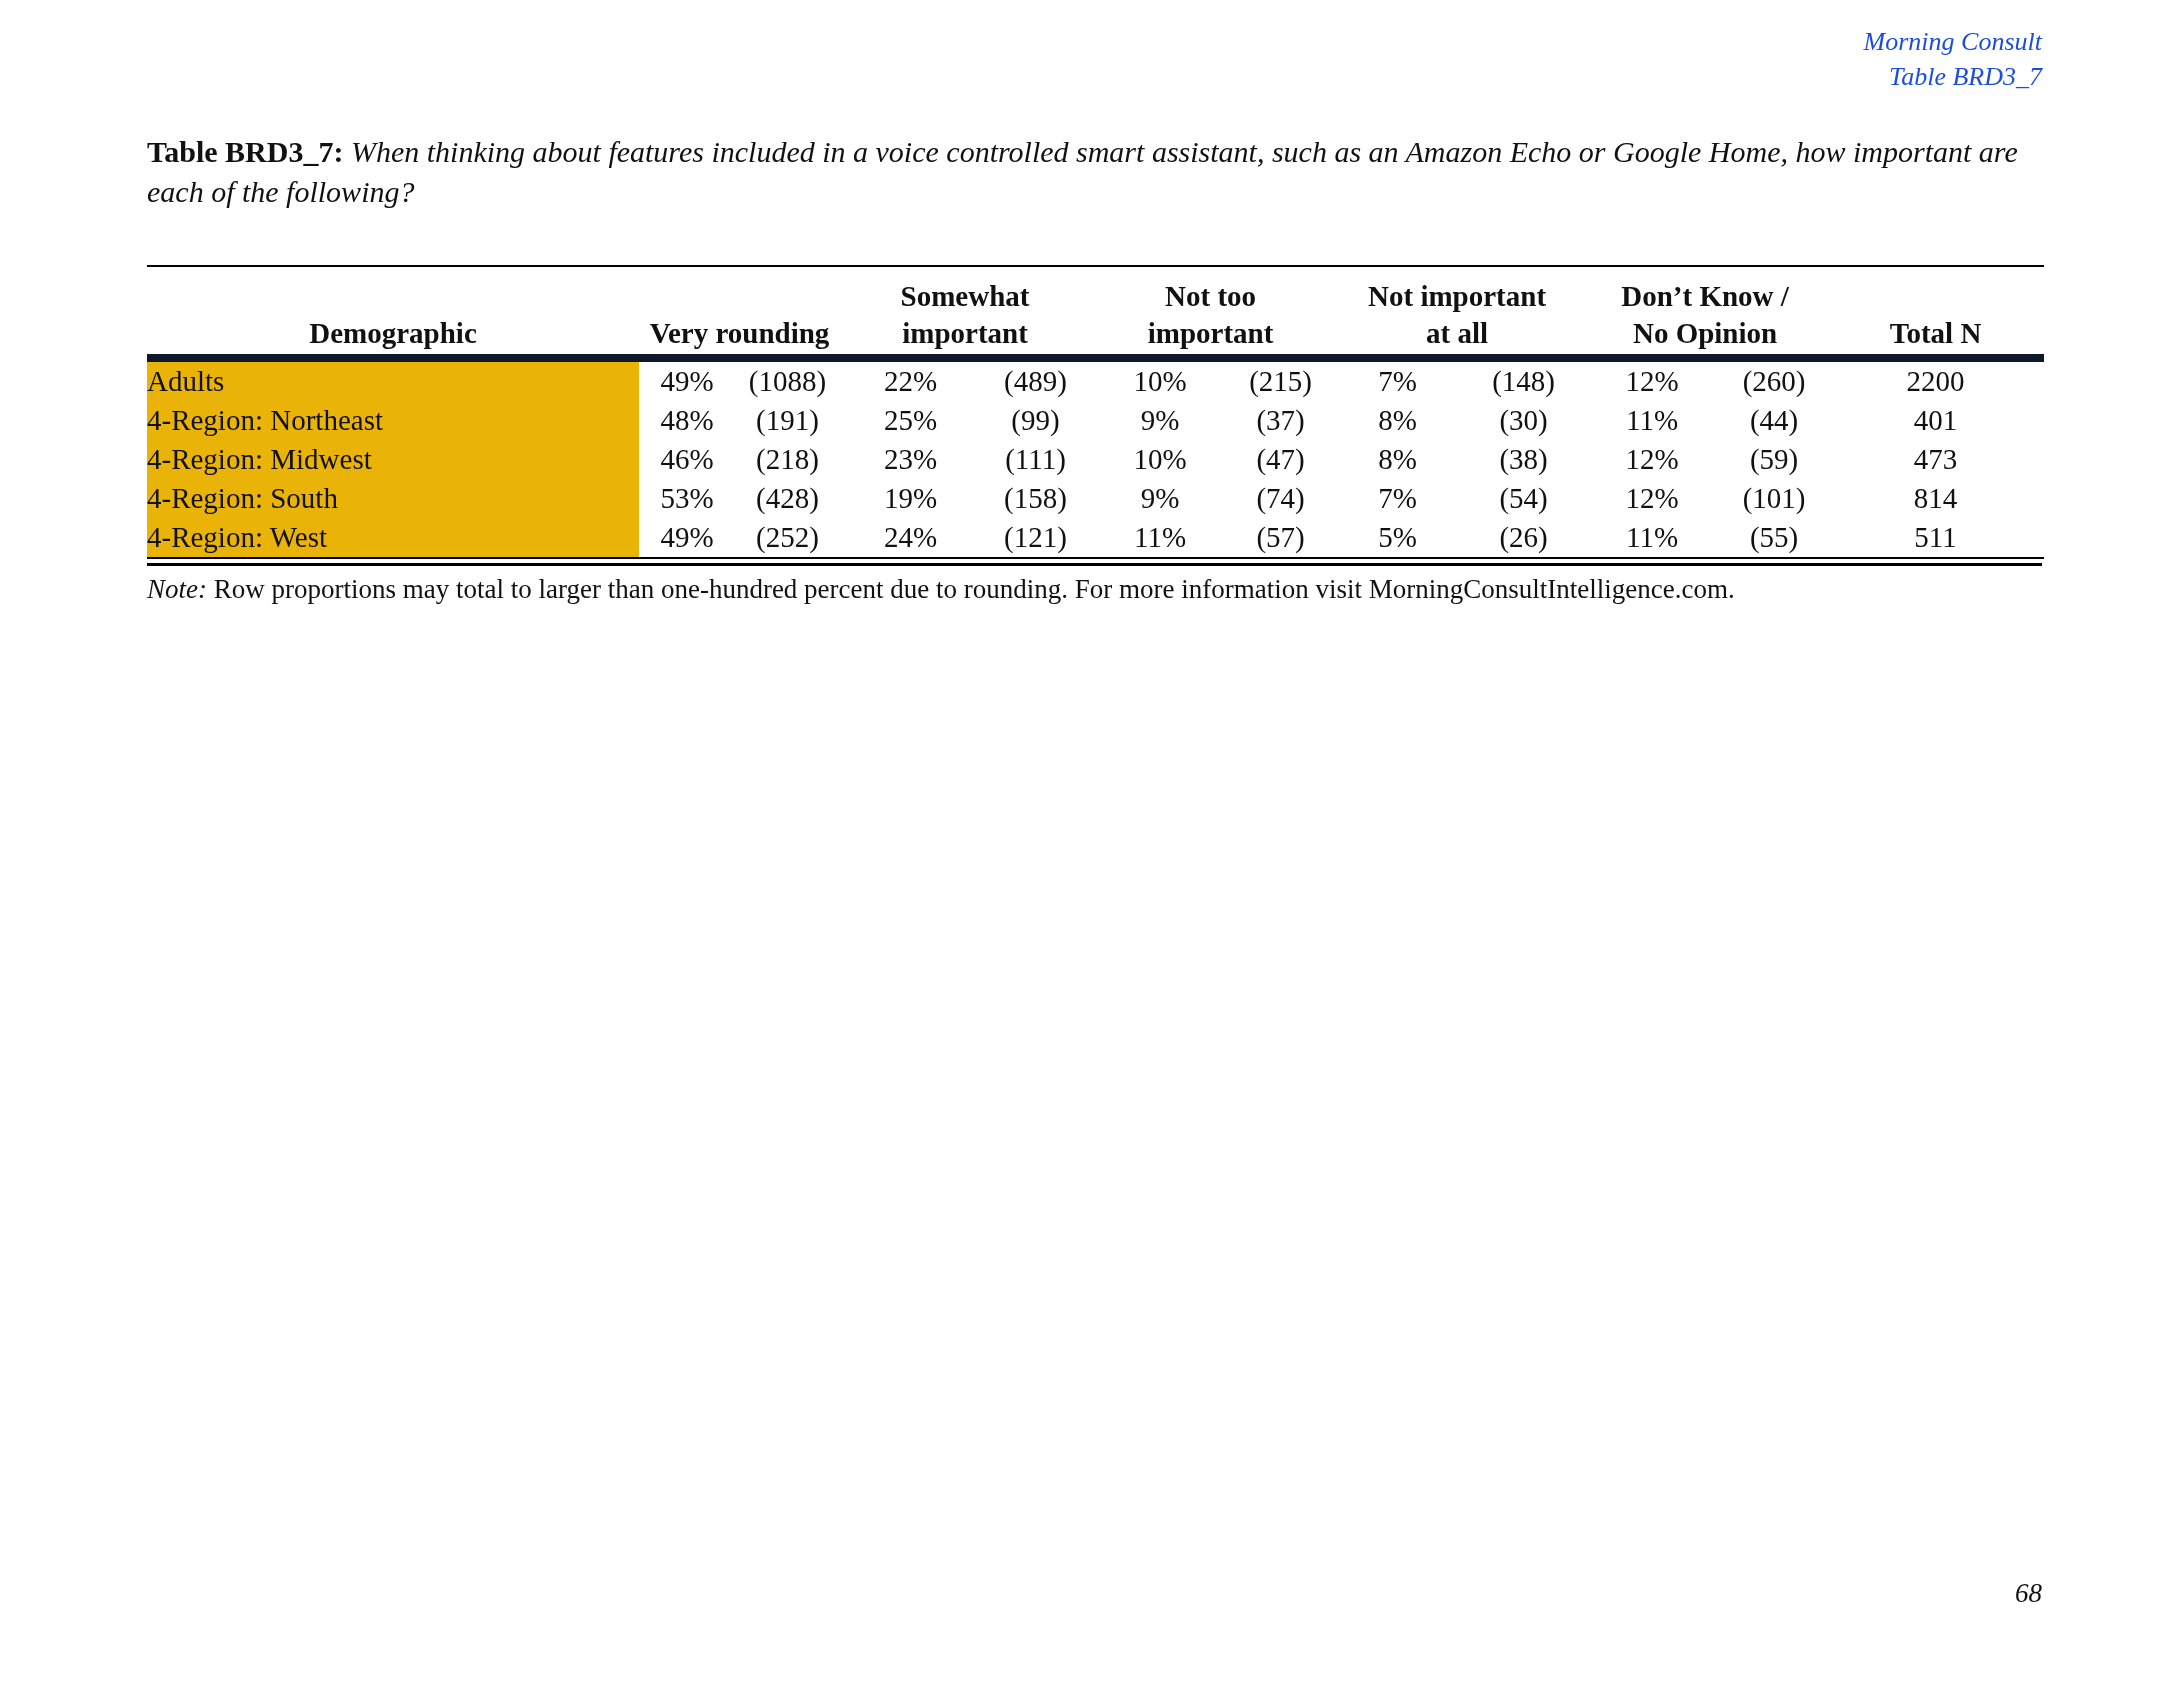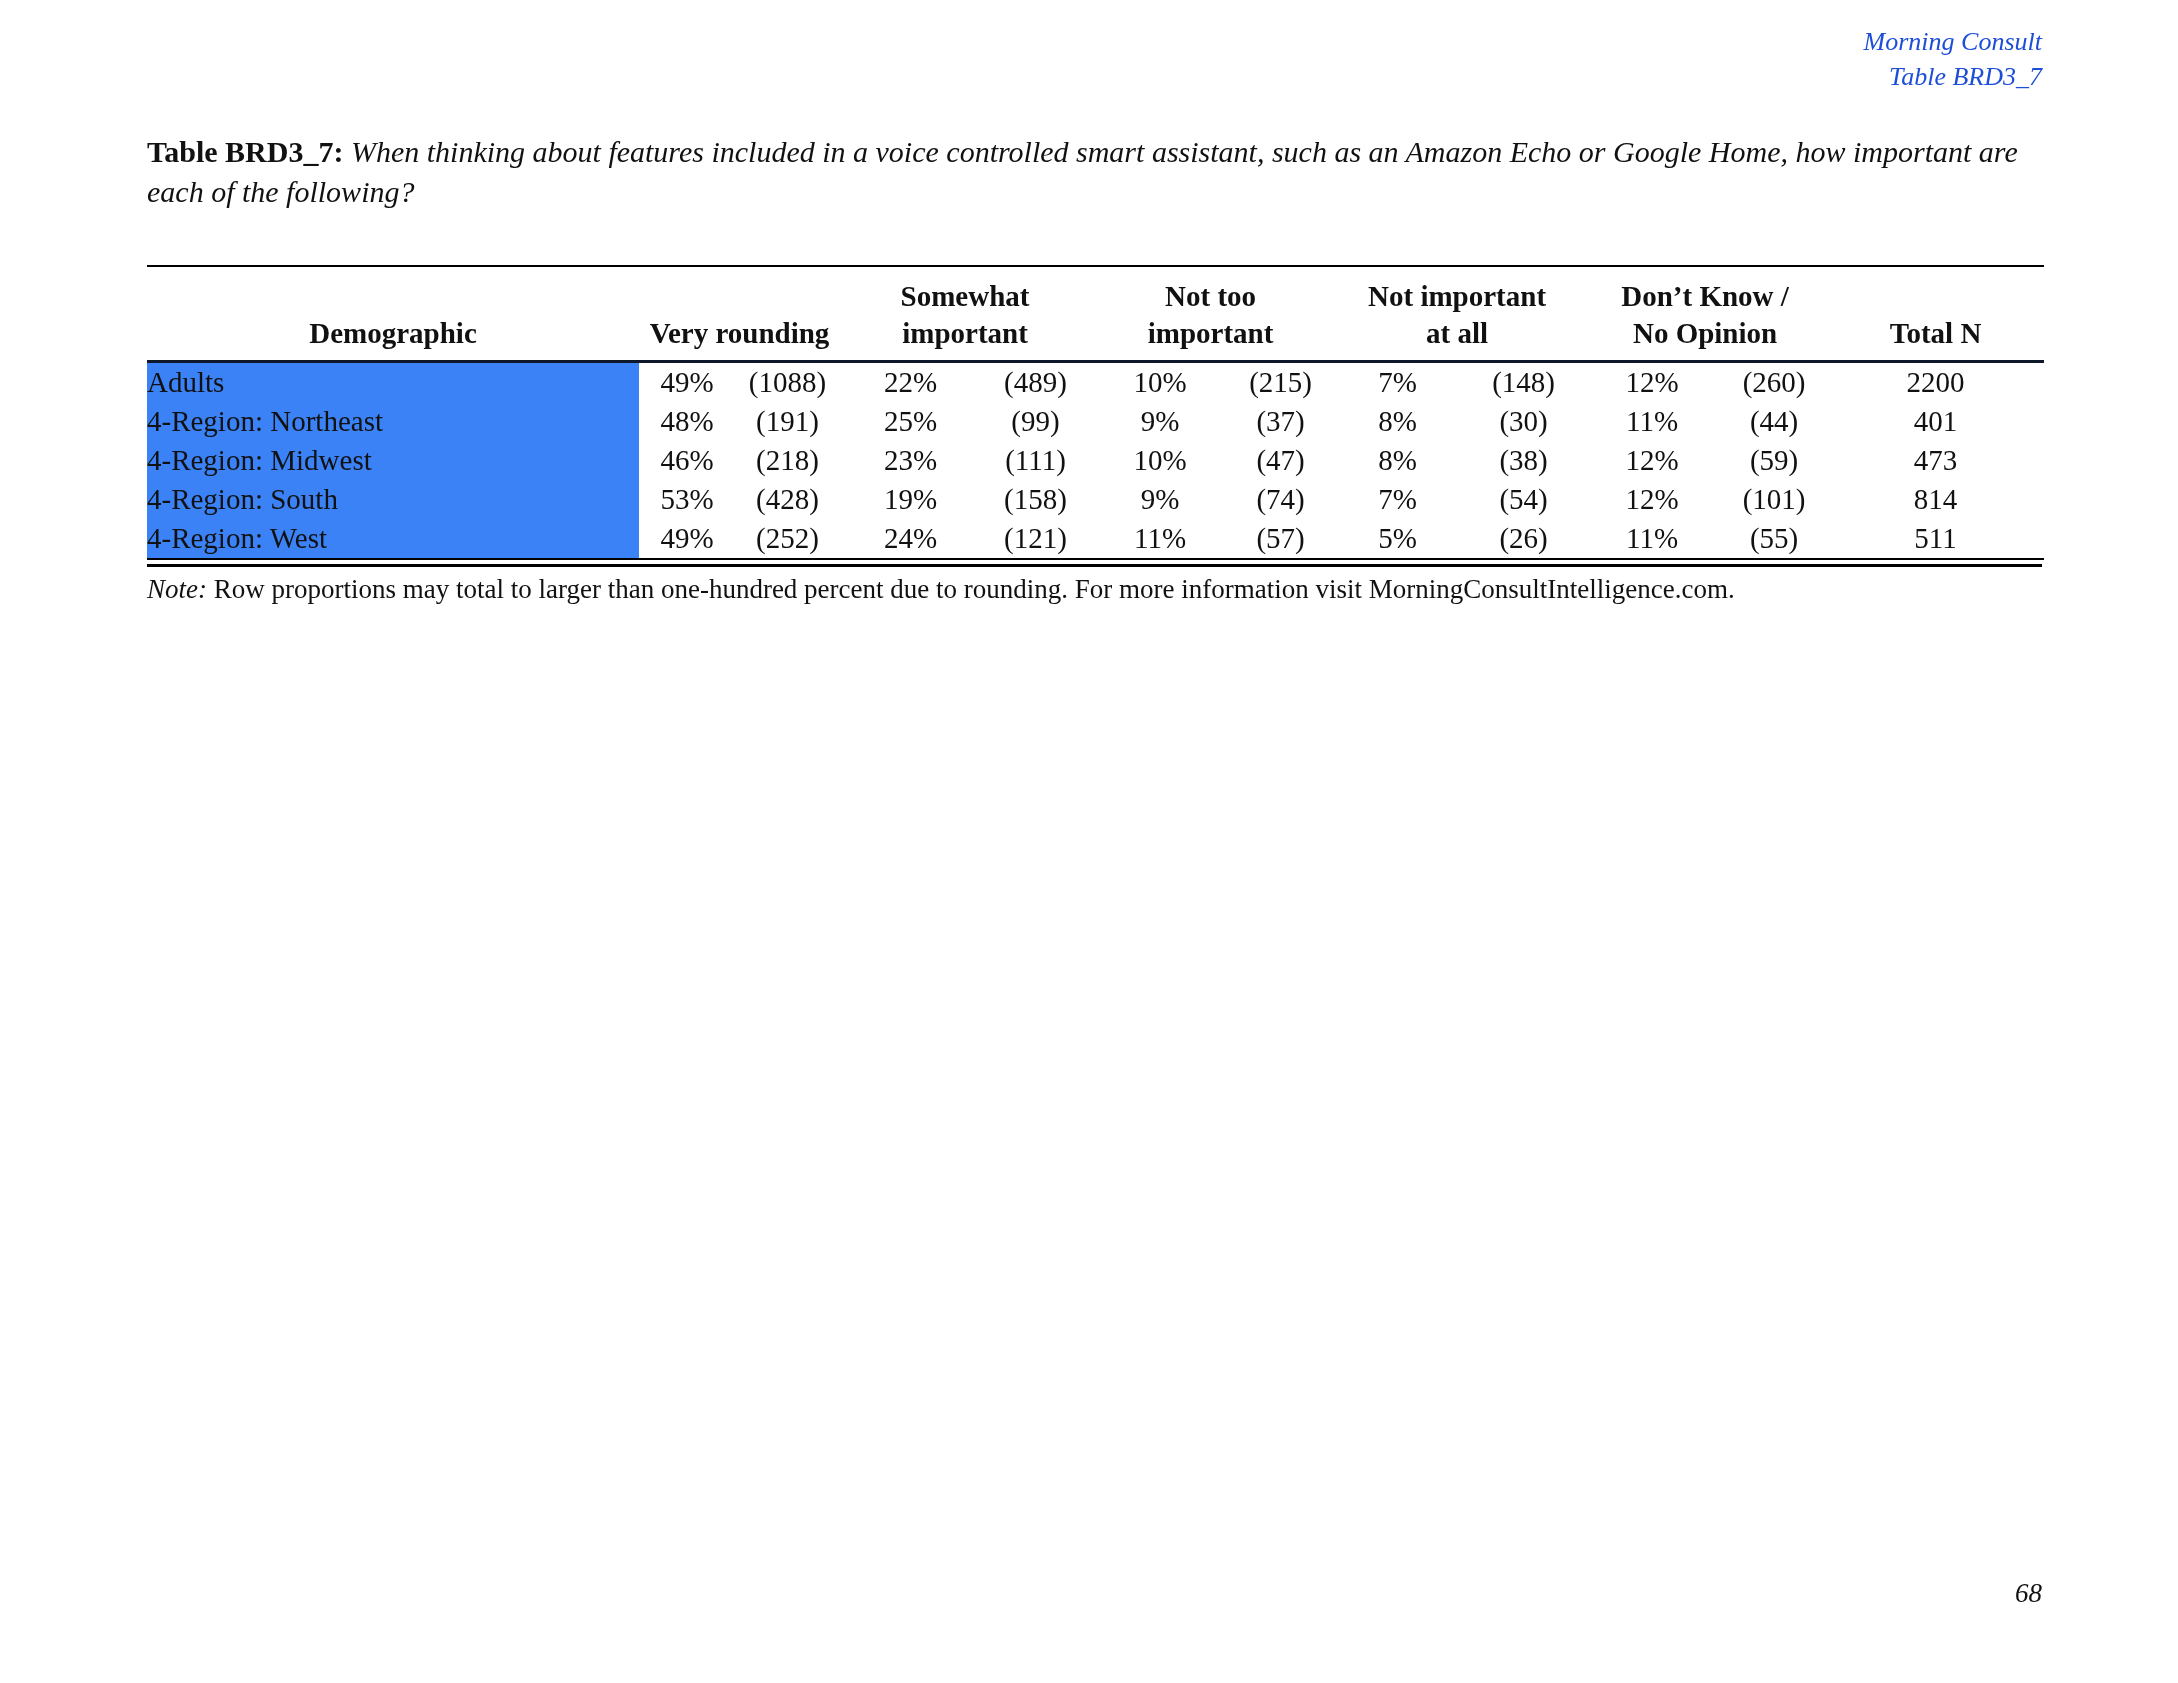--- a/index.html
+++ b/index.html
@@ -53,36 +53,36 @@
     width: 1895px;
     border-top: 2px solid #000000;
     border-bottom: 2px solid #000000;  
     font-size: 29px;
   }
   table.results thead th {
     font-weight: bold;
     vertical-align: bottom;
     text-align: center;
     height: 85px;
-    padding: 0 0 8px 0;
-    border-bottom: 3px solid #0f172a;
+    padding: 0 0 2px 0;
+    border-bottom: 8px solid #0f172a;
     white-space: pre-line;
     line-height: 37px;
   }
   table.results tbody td {
     height: 39px;
     line-height: 39px;
     padding: 0;
     white-space: nowrap;
   }
   .num { text-align: center; }
   td.demo {
     text-align: left;
     padding-left: 20px;
-    background: #3b82f6;
+    background: #eab308;
     margin-top: 12px;
   }
   th.total-h { text-align: right; padding-right: 34px; }
   td.total { padding-right: 34px; }
 
   
   .note {
     position: absolute;
     left: 147px;
     top: 571px;

